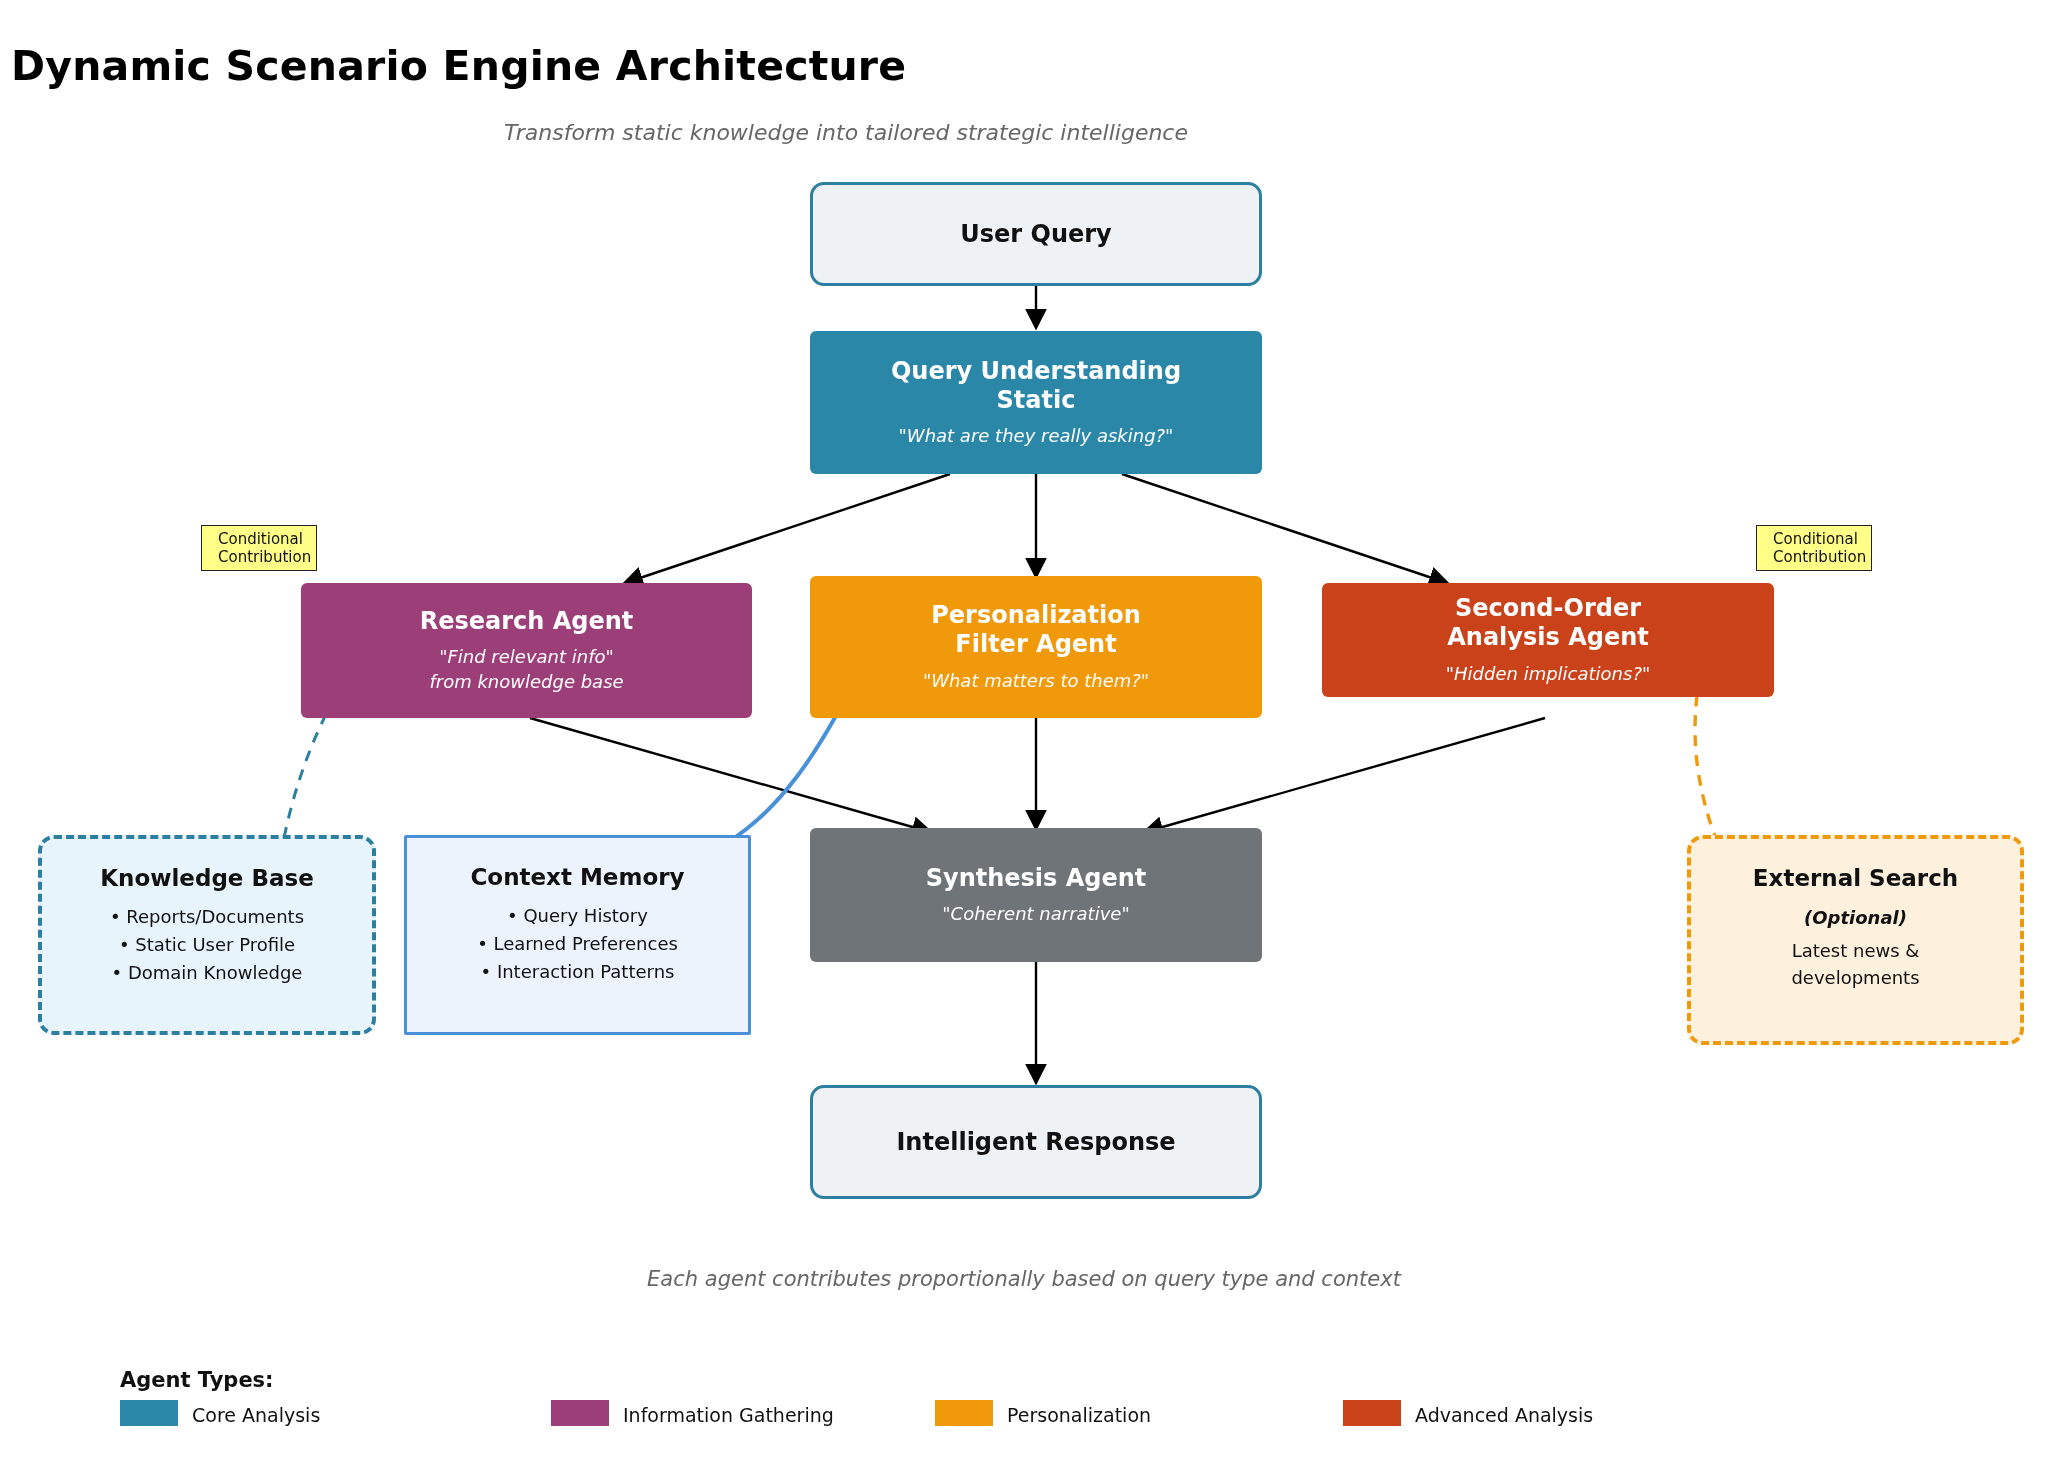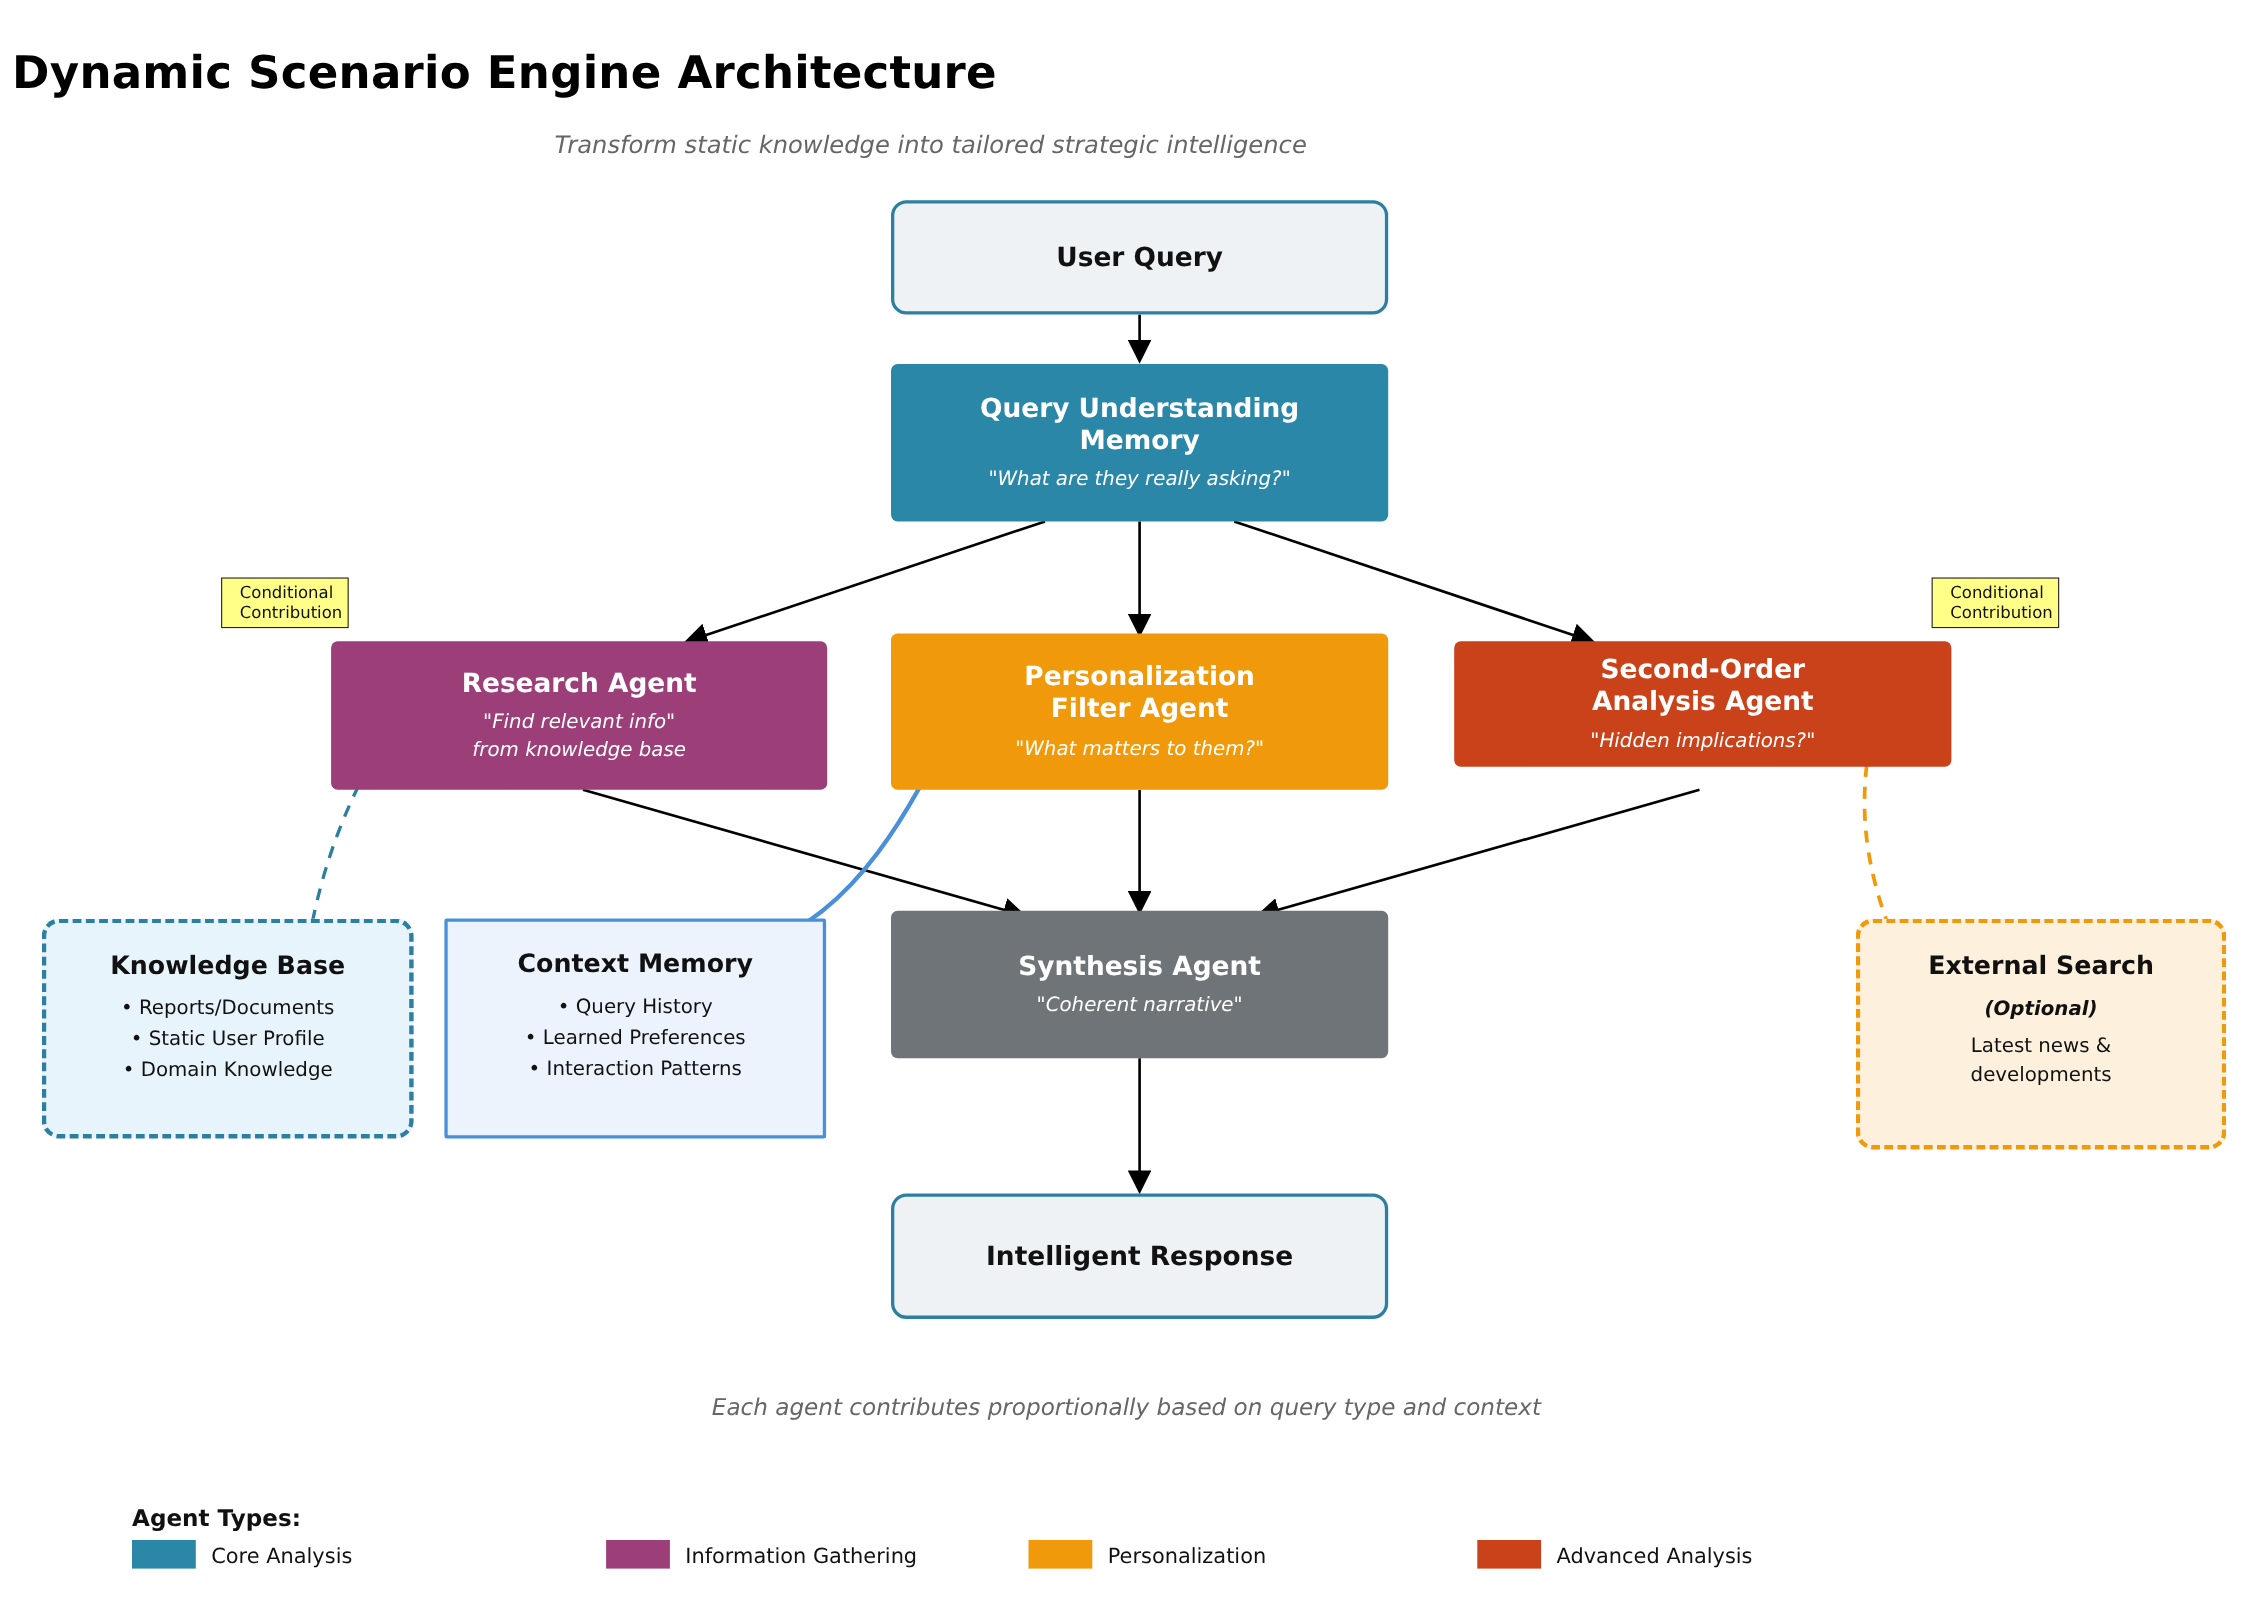--- a/index.html
+++ b/index.html
@@ -216,21 +216,21 @@
     <path d="M 1725 862 C 1690 780 1690 720 1703 660" fill="none" stroke="#f0990a" stroke-width="3.4" stroke-dasharray="11,9" marker-end="url(#arrowOrange)"></path>
   </svg>
 
   <div class="node plain" style="left:810px; top:182px; width:452px; height:104px;">
     <div class="lbl">User Query</div>
   </div>
 
   <div class="node filled" style="left:810px; top:331px; width:452px; height:143px; background:#2b87a8;">
     <div class="lbl">
       <span>Query Understanding</span><br>
-      <span>Memory</span>
+      <span>Static</span>
     </div>
     <div class="sub">"What are they really asking?"</div>
   </div>
 
   <div class="node filled" style="left:301px; top:583px; width:451px; height:135px; background:#9c3f79;">
     <div class="lbl">Research Agent</div>
     <div class="sub">"Find relevant info"</div>
     <div class="sub2">from knowledge base</div>
   </div>
 

